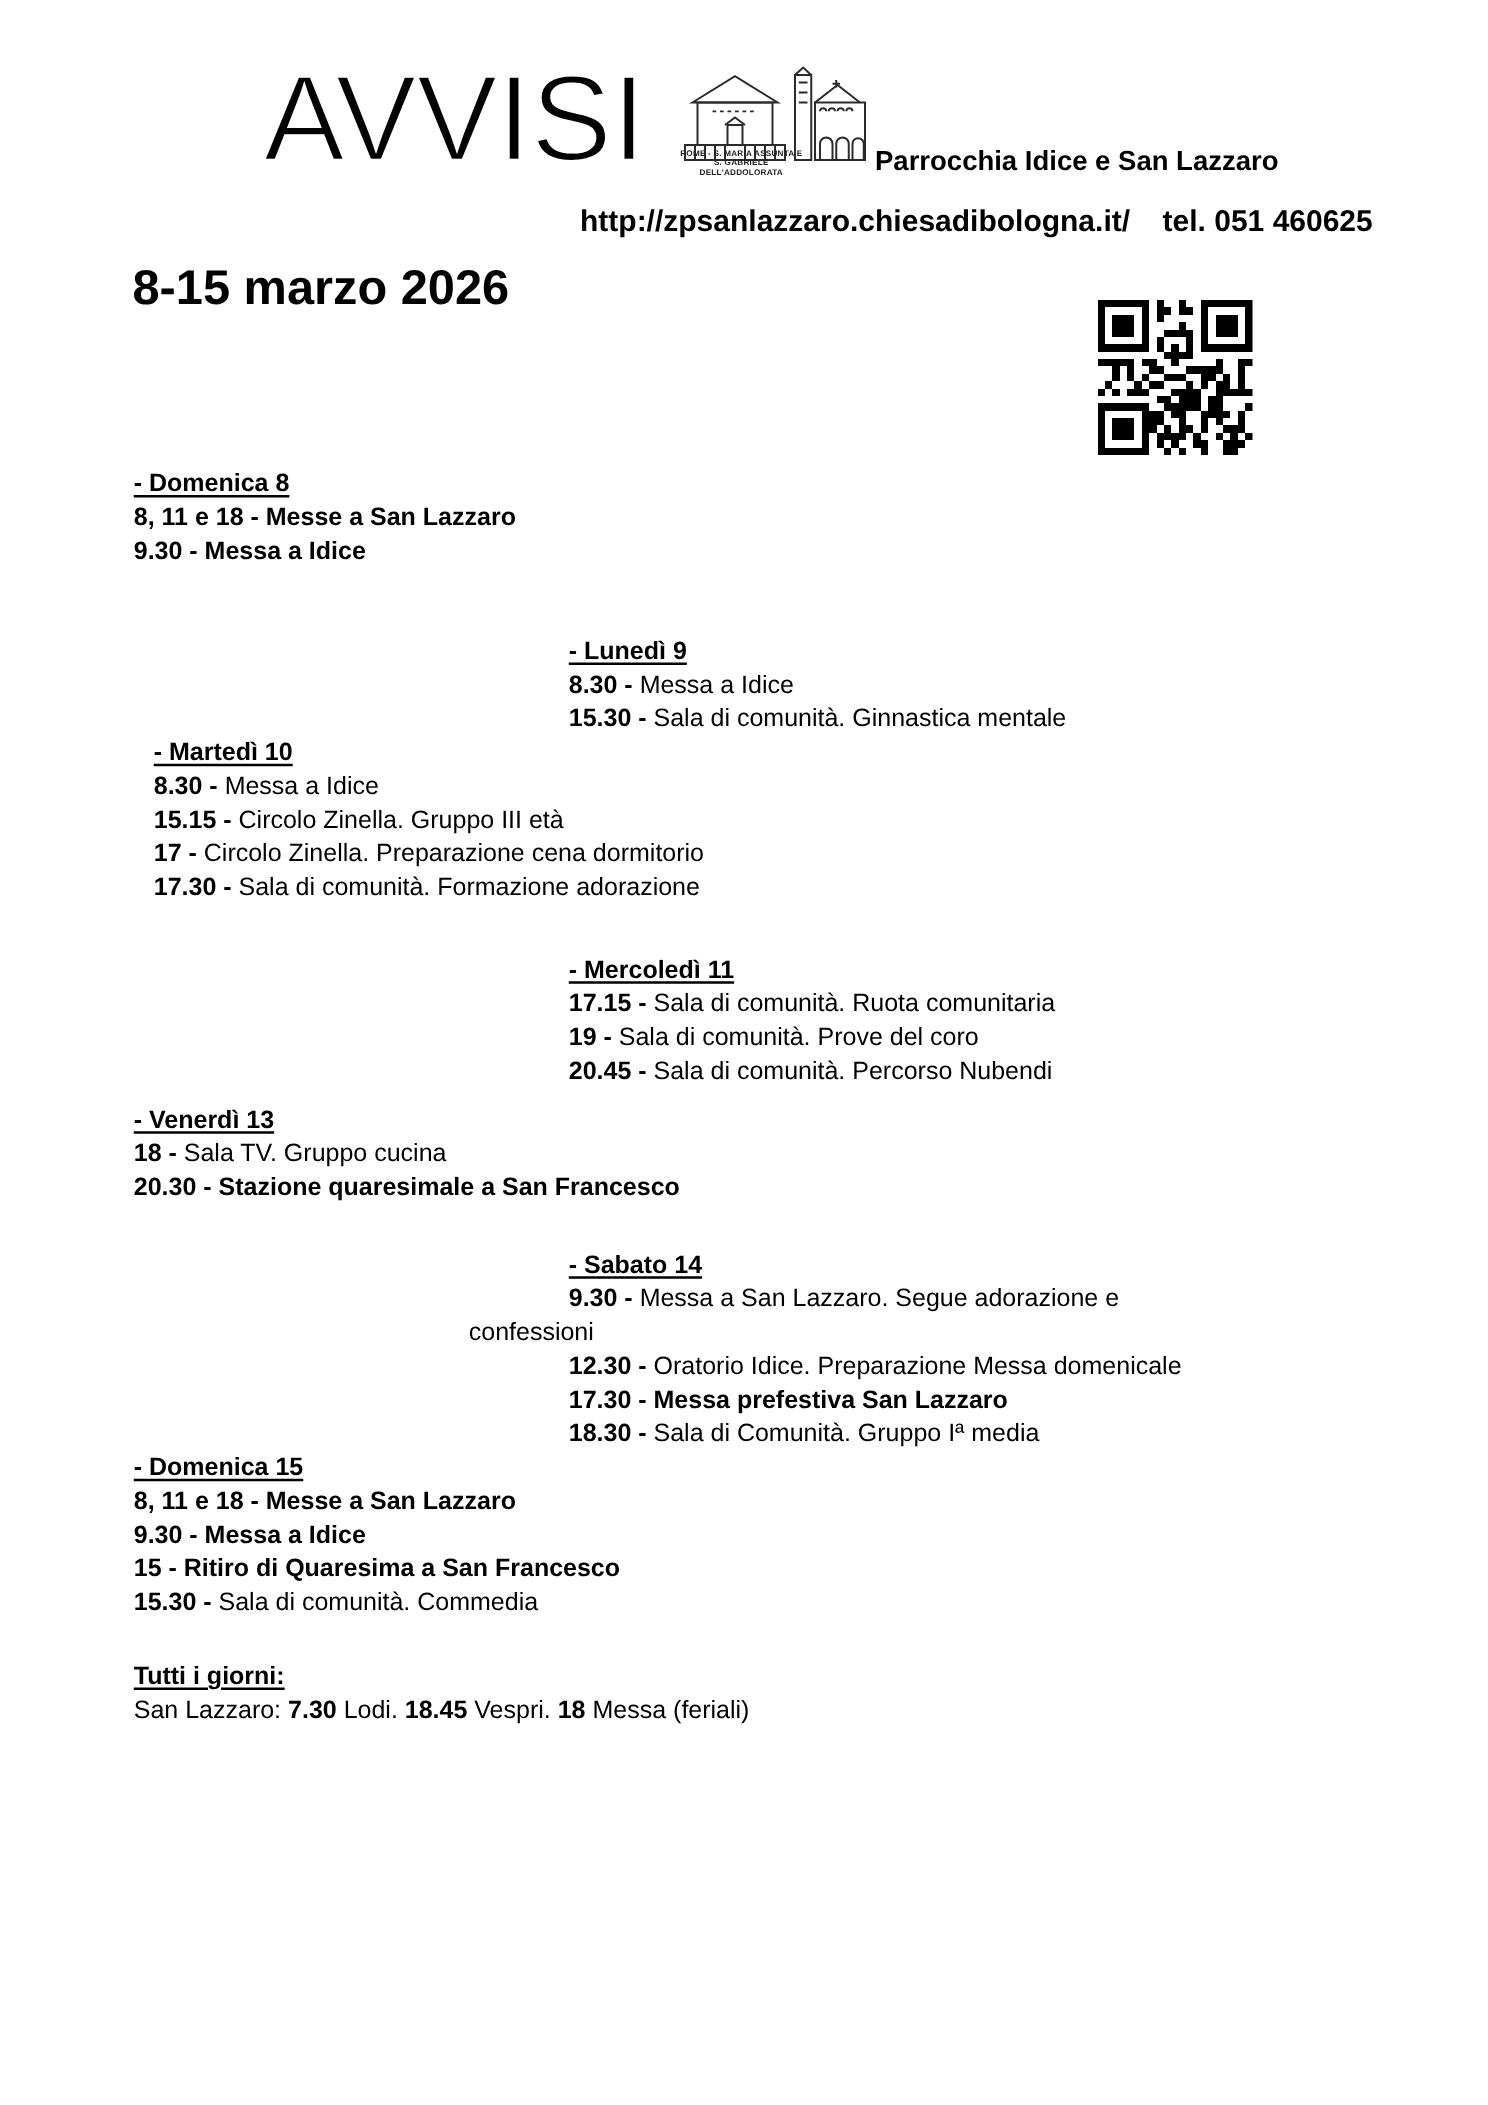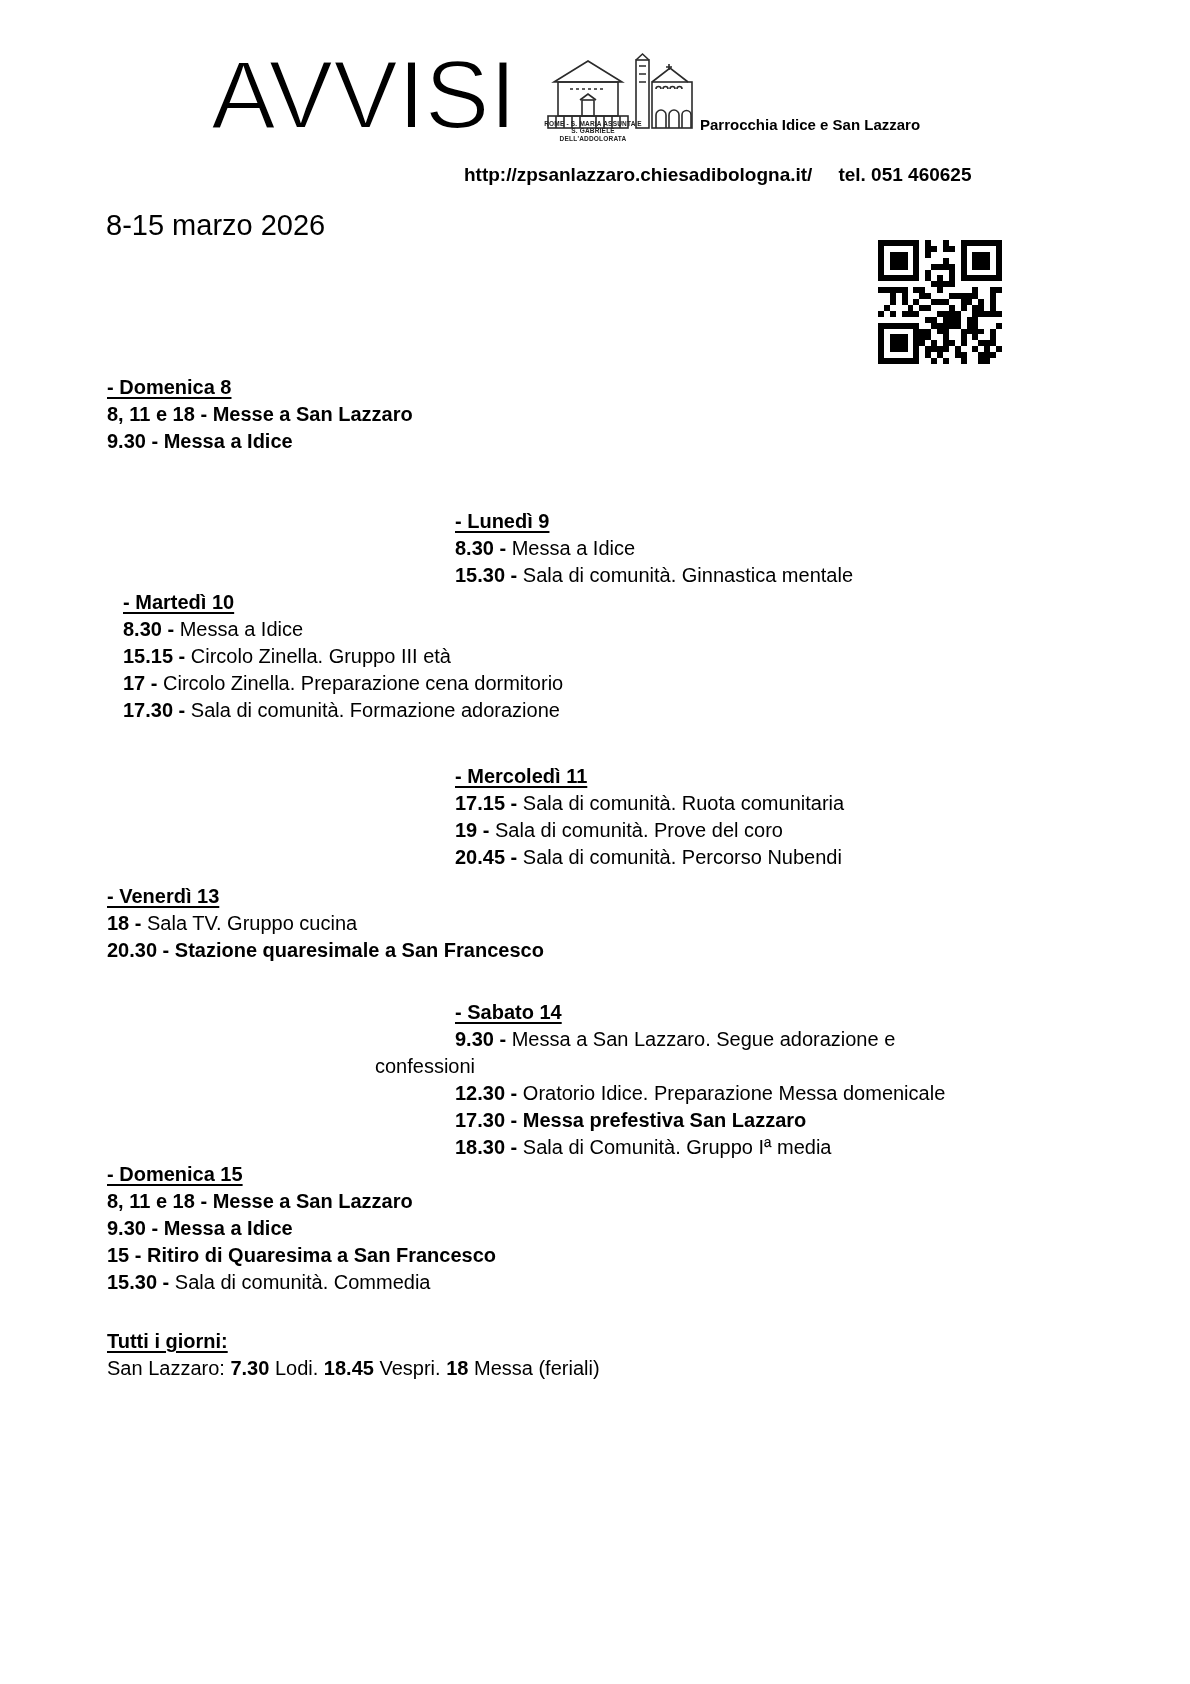--- a/index.html
+++ b/index.html
@@ -12,24 +12,24 @@
     position:absolute;left:211px;top:46px;
     font-size:97px;font-weight:200;letter-spacing:0px;line-height:1;
     -webkit-text-stroke:2px #ffffff; 
   }
   .logo{position:absolute;left:540px;top:52px;width:162px;height:96px;}
   .logo svg{position:absolute;left:0;top:0;}
   .logo-caption{
     position:absolute;left:0;bottom:6px;width:106px;text-align:center;
     font-size:6.5px;line-height:7.5px;font-weight:bold;color:#222;letter-spacing:.2px;
   }
-  .parish-name{position:absolute;left:700px;top:116px;font-size:15px;font-weight:bold;white-space:nowrap;}
-  .contact{position:absolute;left:464px;top:164px;font-size:19px;font-weight:bold;white-space:nowrap;}
+  .parish-name{position:absolute;left:700px;top:116px;font-size:22px;font-weight:bold;white-space:nowrap;}
+  .contact{position:absolute;left:464px;top:164px;font-size:24px;font-weight:bold;white-space:nowrap;}
   .contact .tel{margin-left:26px;}
-  .date-range{position:absolute;left:106px;top:209px;font-size:29px;font-weight:normal;}
+  .date-range{position:absolute;left:106px;top:209px;font-size:39px;font-weight:bold;}
   .qr{position:absolute;left:878px;top:240px;width:124px;height:124px;}
   .qr svg{display:block;}
   
   .schedule{position:absolute;left:0;top:374px;right:0;font-size:20px;line-height:27px;}
   .indent-left{--ind:107px;}
   .indent-tab{--ind:455px;}
   .line{margin-left:var(--ind);white-space:nowrap;}
   .line.wrap{margin-left:375px;}
   .heading{font-weight:bold;text-decoration:underline;text-underline-offset:3px;}
   .b{font-weight:bold;}

